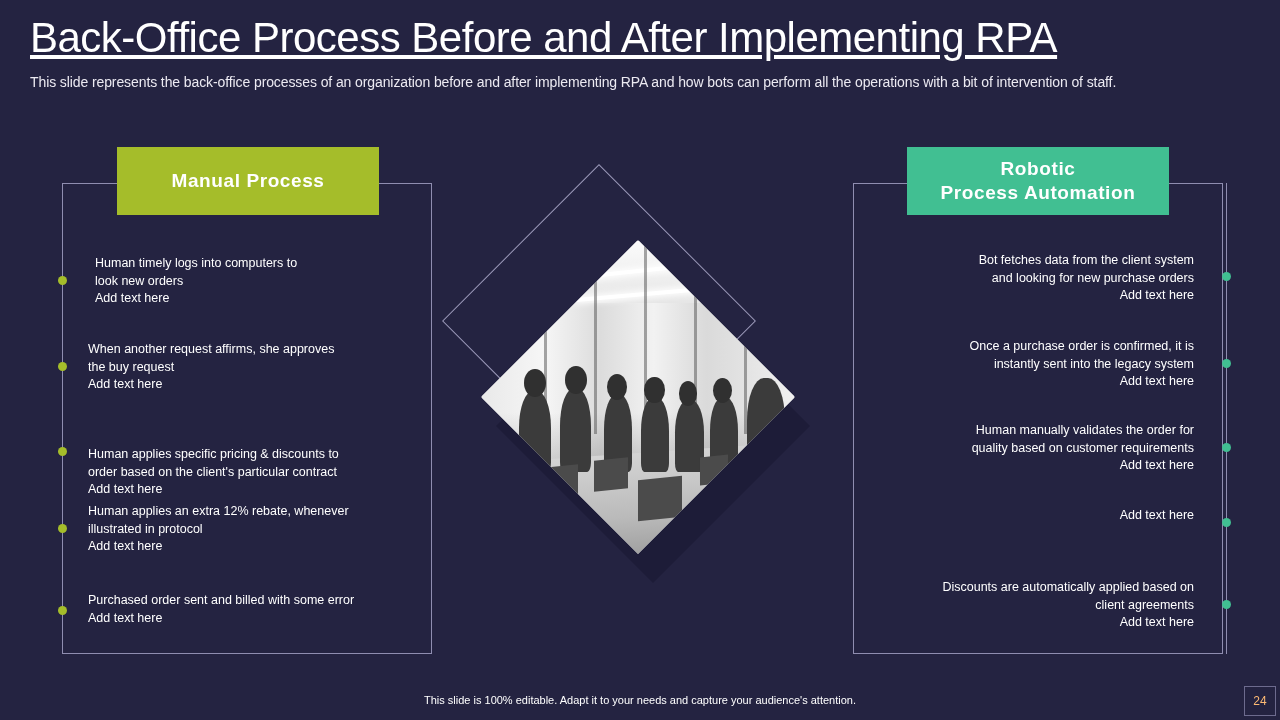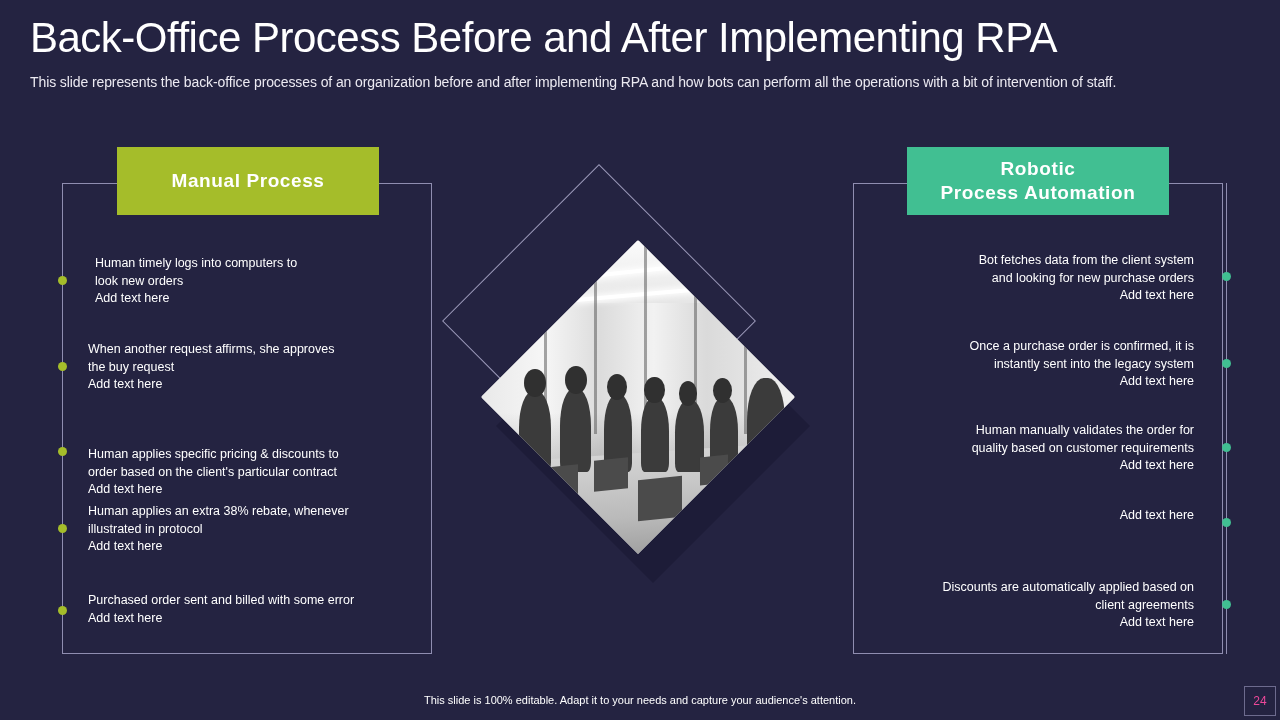--- a/index.html
+++ b/index.html
@@ -17,20 +17,21 @@
 
   
   .title {
     position:absolute;
     left:30px; top:14px;
     font-size:42px;
     font-weight:400;
     letter-spacing:-0.5px;
     color:#ffffff;
     white-space:nowrap;
+    text-decoration:underline;
   }
   .subtitle {
     position:absolute;
     left:30px; top:74px;
     font-size:14px;
     color:#eceaf2;
     letter-spacing:-0.1px;
     white-space:nowrap;
   }
 
@@ -176,21 +177,21 @@
   }
   .page-badge {
     position:absolute;
     right:4px; bottom:4px;
     width:32px; height:30px;
     border:1px solid #6d6b8e;
     display:flex;
     align-items:center;
     justify-content:center;
     font-size:12px;
-    color:#ec4899;
+    color:#fdba74;
   }
 </style>
 </head>
 <body>
 
 <div class="slide">
 
   <div class="title">Back-Office Process Before and After Implementing RPA</div>
   <div class="subtitle">This slide represents the back-office processes of an organization before and after implementing RPA and how bots can perform all the operations with a bit of intervention of staff.</div>
 
@@ -217,21 +218,21 @@
 
   <div class="dot left" style="top:447px;"></div>
   <div class="item left" style="top:446px;">
     <span class="ln">Human applies specific pricing &amp; discounts to</span>
     <span class="ln">order based on the client's particular contract</span>
     <span class="ln">Add text here</span>
   </div>
 
   <div class="dot left" style="top:524px;"></div>
   <div class="item left" style="top:503px;">
-    <span class="ln">Human applies an extra 38% rebate, whenever</span>
+    <span class="ln">Human applies an extra 12% rebate, whenever</span>
     <span class="ln">illustrated in protocol</span>
     <span class="ln">Add text here</span>
   </div>
 
   <div class="dot left" style="top:606px;"></div>
   <div class="item left" style="top:592px;">
     <span class="ln">Purchased order sent and billed with some error</span>
     <span class="ln">Add text here</span>
   </div>
 

